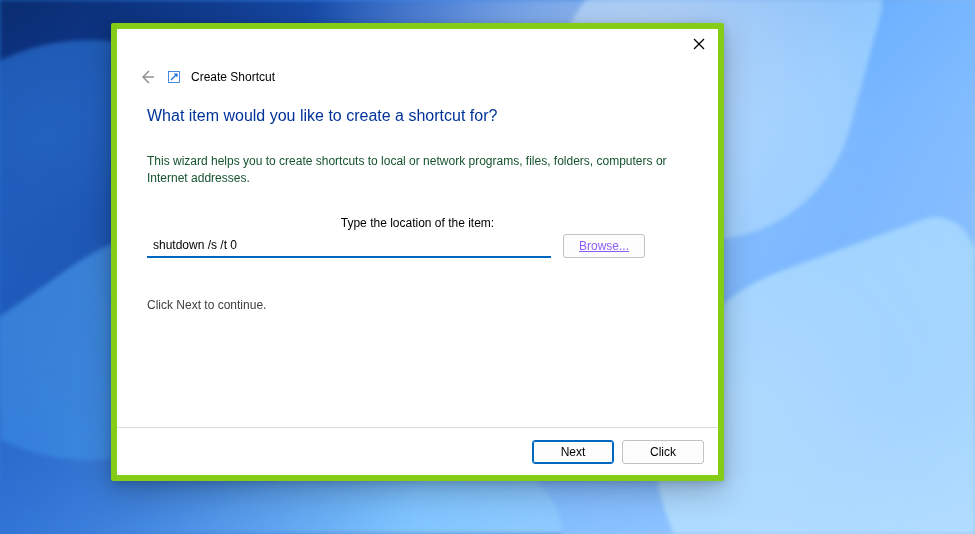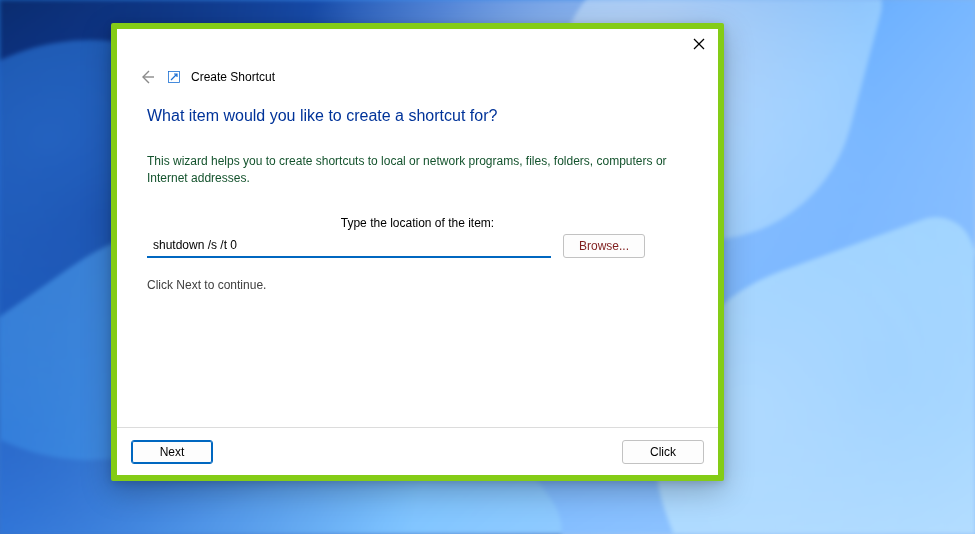--- a/index.html
+++ b/index.html
@@ -117,21 +117,21 @@
     .field-label {
       font-size: 12px;
       color: #000;
       margin-bottom: 4px;
       text-align: center;
     }
     .input-row {
       display: flex;
       gap: 12px;
       align-items: center;
-      margin-bottom: 20px;
+      margin-bottom: 40px;
     }
     .location-input {
       flex: 1;
       max-width: 404px;
       height: 24px;
       padding: 2px 6px;
       font-family: inherit;
       font-size: 12px;
       border: none;
       border-bottom: 2px solid #0067c0;
@@ -140,34 +140,35 @@
       color: #000;
     }
     .browse-btn {
       min-width: 82px;
       height: 24px;
       background: #fdfdfd;
       border: 1px solid #c2c2c2;
       border-radius: 3px;
       font-family: inherit;
       font-size: 12px;
-      color: #7f1d1d;
+      color: #8b5cf6;
       cursor: pointer;
       padding: 0 12px;
+      text-decoration: underline;
     }
     .continue-text {
       font-size: 12px;
       color: #404040;
     }
     .footer {
       border-top: 1px solid #dcdcdc;
       height: 48px;
       display: flex;
       align-items: center;
-      justify-content: space-between;
+      justify-content: flex-end;
       padding: 0 14px;
       gap: 8px;
     }
     .footer button {
       min-width: 82px;
       height: 24px;
       font-family: inherit;
       font-size: 12px;
       border-radius: 3px;
       cursor: pointer;

